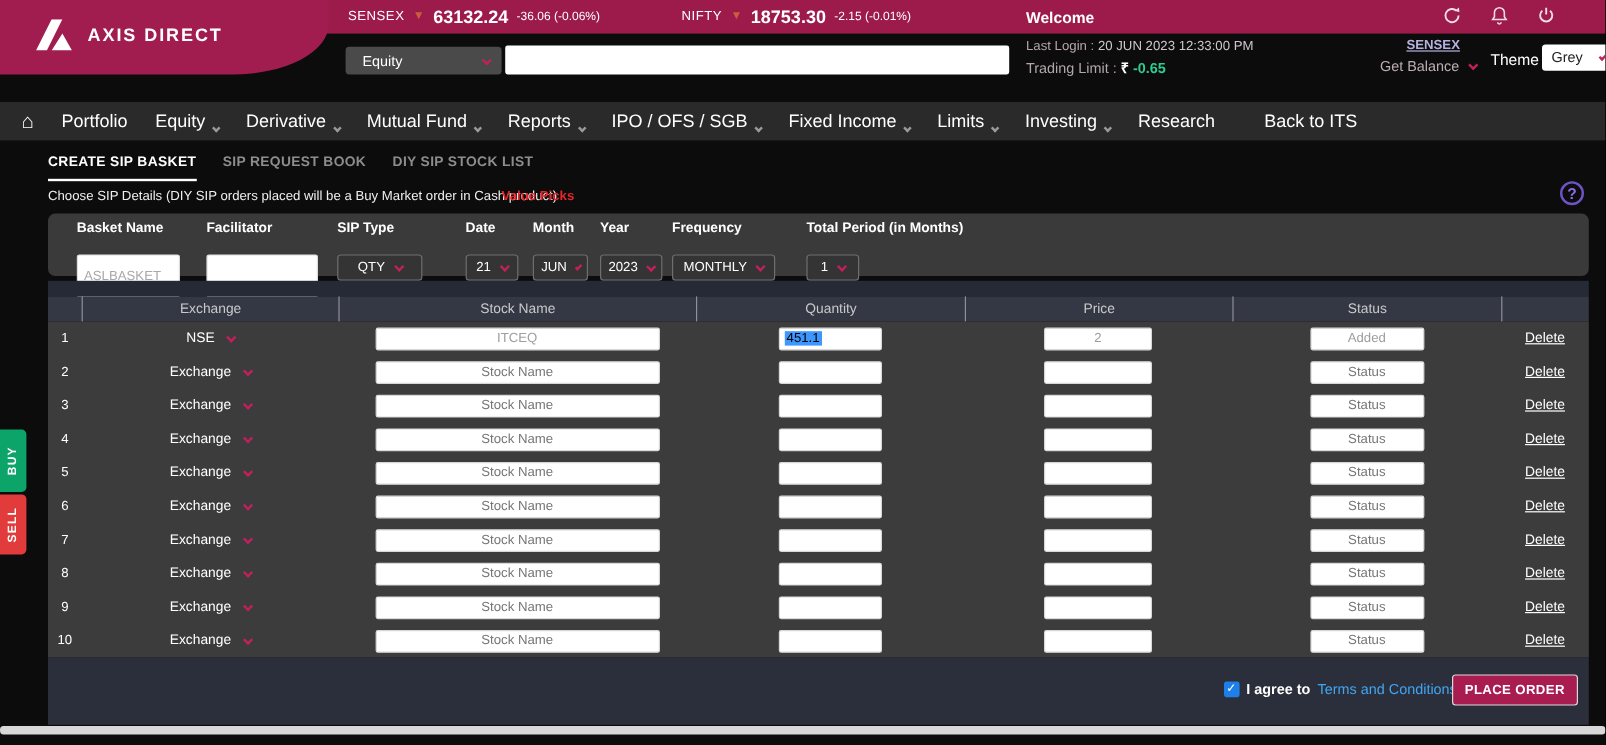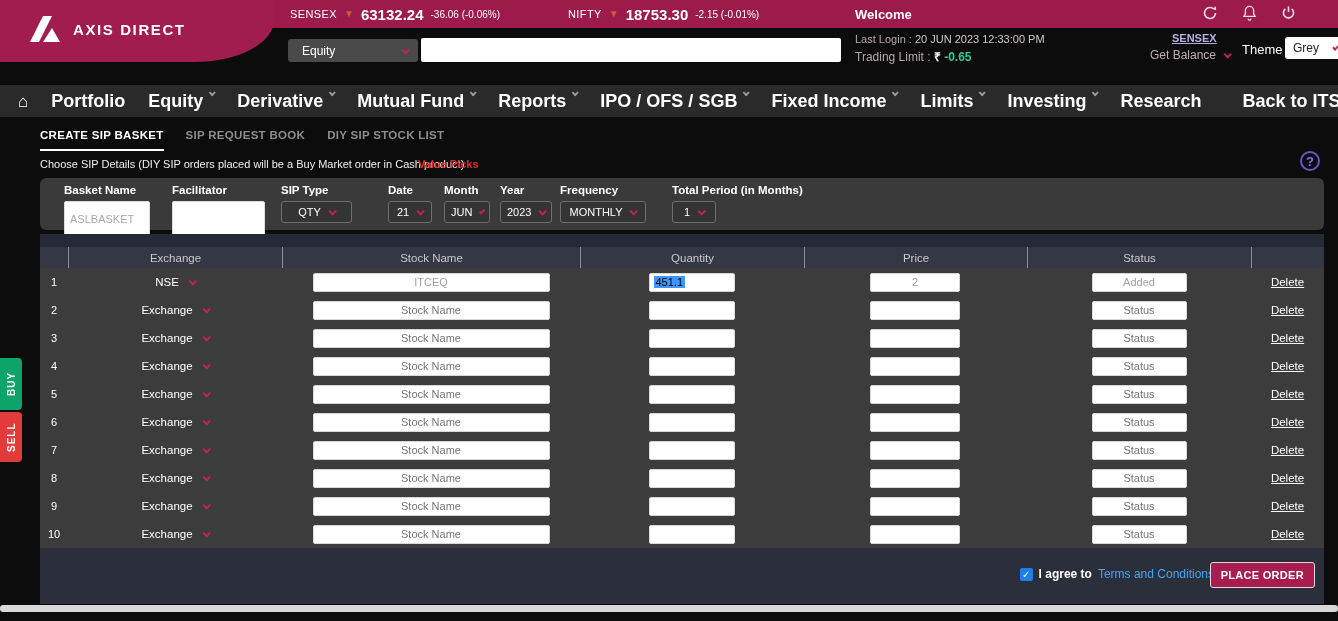--- a/index.html
+++ b/index.html
@@ -50,36 +50,36 @@
     position:absolute; left:1285px; top:37px; width:60px; height:22px; background:#fff;
     border-radius:3px; display:flex; align-items:center; padding:0 8px; font-size:12px; color:#222; cursor:pointer;
   }
   .theme-box .chev { margin-left:14px; }
   
   .nav {
     position:absolute; left:0; top:85px; width:1338px; height:32px; background:#2a2a2a;
     display:flex; align-items:center; gap:23px; padding-left:18px; color:#fff;
   }
   .home-icon { font-size:17px; line-height:1; cursor:pointer; }
-  .nav-item { font-size:18px; font-weight:bold; cursor:pointer; display:flex; align-items:flex-start; gap:6px; white-space:nowrap; }
+  .nav-item { font-size:15px; font-weight:normal; cursor:pointer; display:flex; align-items:flex-end; gap:6px; white-space:nowrap; }
   .nav-item.spaced { margin-left:18px; }
   
   .tabs { position:absolute; left:40px; top:129px; display:flex; gap:22px; }
   .tab { font-size:11.5px; font-weight:bold; color:#8d8d8d; letter-spacing:.3px; cursor:pointer; padding-bottom:8px; }
   .tab.active { color:#fff; border-bottom:2px solid #fff; }
   .subtitle { position:absolute; left:40px; top:158px; color:#efefef; font-size:11px; }
   .value-picks { position:absolute; left:418px; top:158px; color:#e8252a; font-size:11px; font-weight:bold; cursor:pointer; }
   .help-circle {
     position:absolute; left:1300px; top:151px; width:20px; height:20px; border:2px solid #6f53c6;
     border-radius:50%; color:#8a6fe0; font-size:13px; font-weight:bold; display:flex; align-items:center; justify-content:center; cursor:pointer;
   }
   
   .form-panel { position:absolute; left:40px; top:178px; width:1284px; height:52px; background:#3a3a3a; border-radius:6px; }
   .ff { position:absolute; top:6px; }
-  .ff label { display:block; color:#fff; font-size:11.5px; font-weight:bold; margin-bottom:5px; }
+  .ff label { display:block; color:#fff; font-size:11.5px; font-weight:bold; margin-bottom:16px; }
   .txt-input {
     width:86px; height:36px; background:#fff; border:1px solid #ddd; border-radius:2px;
     font-size:11px; color:#a8a8a8; padding:0 5px; font-family:"Liberation Sans", sans-serif;
   }
   .sel {
     height:22px; background:#343434; border:1px solid #6e6e6e; border-radius:3px;
     display:flex; align-items:center; justify-content:center; gap:8px; color:#fff; font-size:11px; cursor:pointer; padding:0 6px;
   }
   
   .navy-strip { position:absolute; left:40px; top:234px; width:1284px; height:13px; background:#262a36; }

